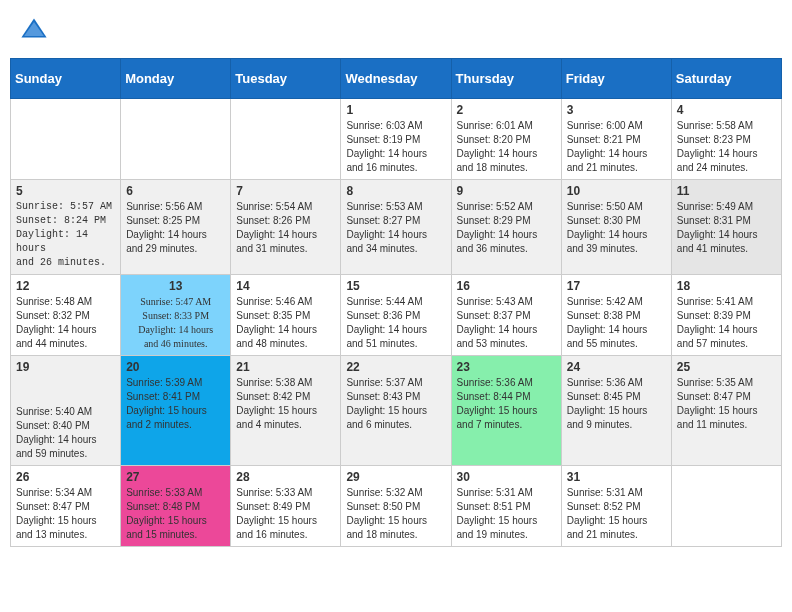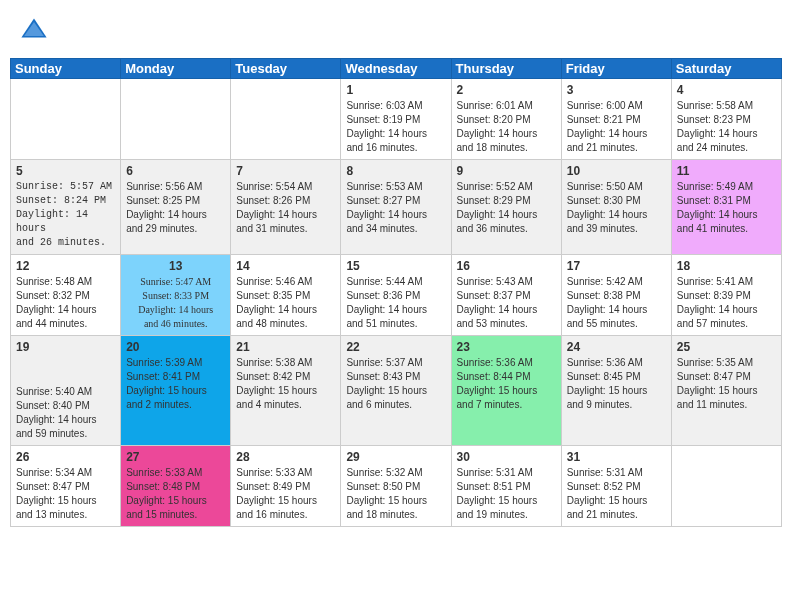--- a/index.html
+++ b/index.html
@@ -56,21 +56,21 @@
     .calendar {
       width: 100%;
       border-collapse: collapse;
       border: 1px solid #ccc;
     }
     .calendar th {
       background: #1a6fc4;
       color: #fff;
       font-size: 13px;
       font-weight: bold;
-      padding: 2px 4px;
+      padding: 12px 4px;
       text-align: left;
       border: 1px solid #1560aa;
     }
     .calendar td {
       vertical-align: top;
       border: 1px solid #ccc;
       padding: 4px 5px;
       width: calc(100% / 7);
       min-height: 80px;
       font-size: 10.5px;
@@ -199,21 +199,21 @@
 Daylight: 14 hours
 and 36 minutes.</div>
         </td>
         <td style="background: rgb(240, 240, 240);">
           <div class="day-num">10</div>
           <div class="day-info" style="white-space: pre-line;">Sunrise: 5:50 AM
 Sunset: 8:30 PM
 Daylight: 14 hours
 and 39 minutes.</div>
         </td>
-        <td style="background: #f0abfc;">
+        <td style="background: #e5e5e5;">
           <div class="day-num">11</div>
           <div class="day-info" style="white-space: pre-line;">Sunrise: 5:49 AM
 Sunset: 8:31 PM
 Daylight: 14 hours
 and 41 minutes.</div>
         </td>
       </tr>
       <tr>
         <td style="background: rgb(255, 255, 255);">
           <div class="day-num">12</div>

